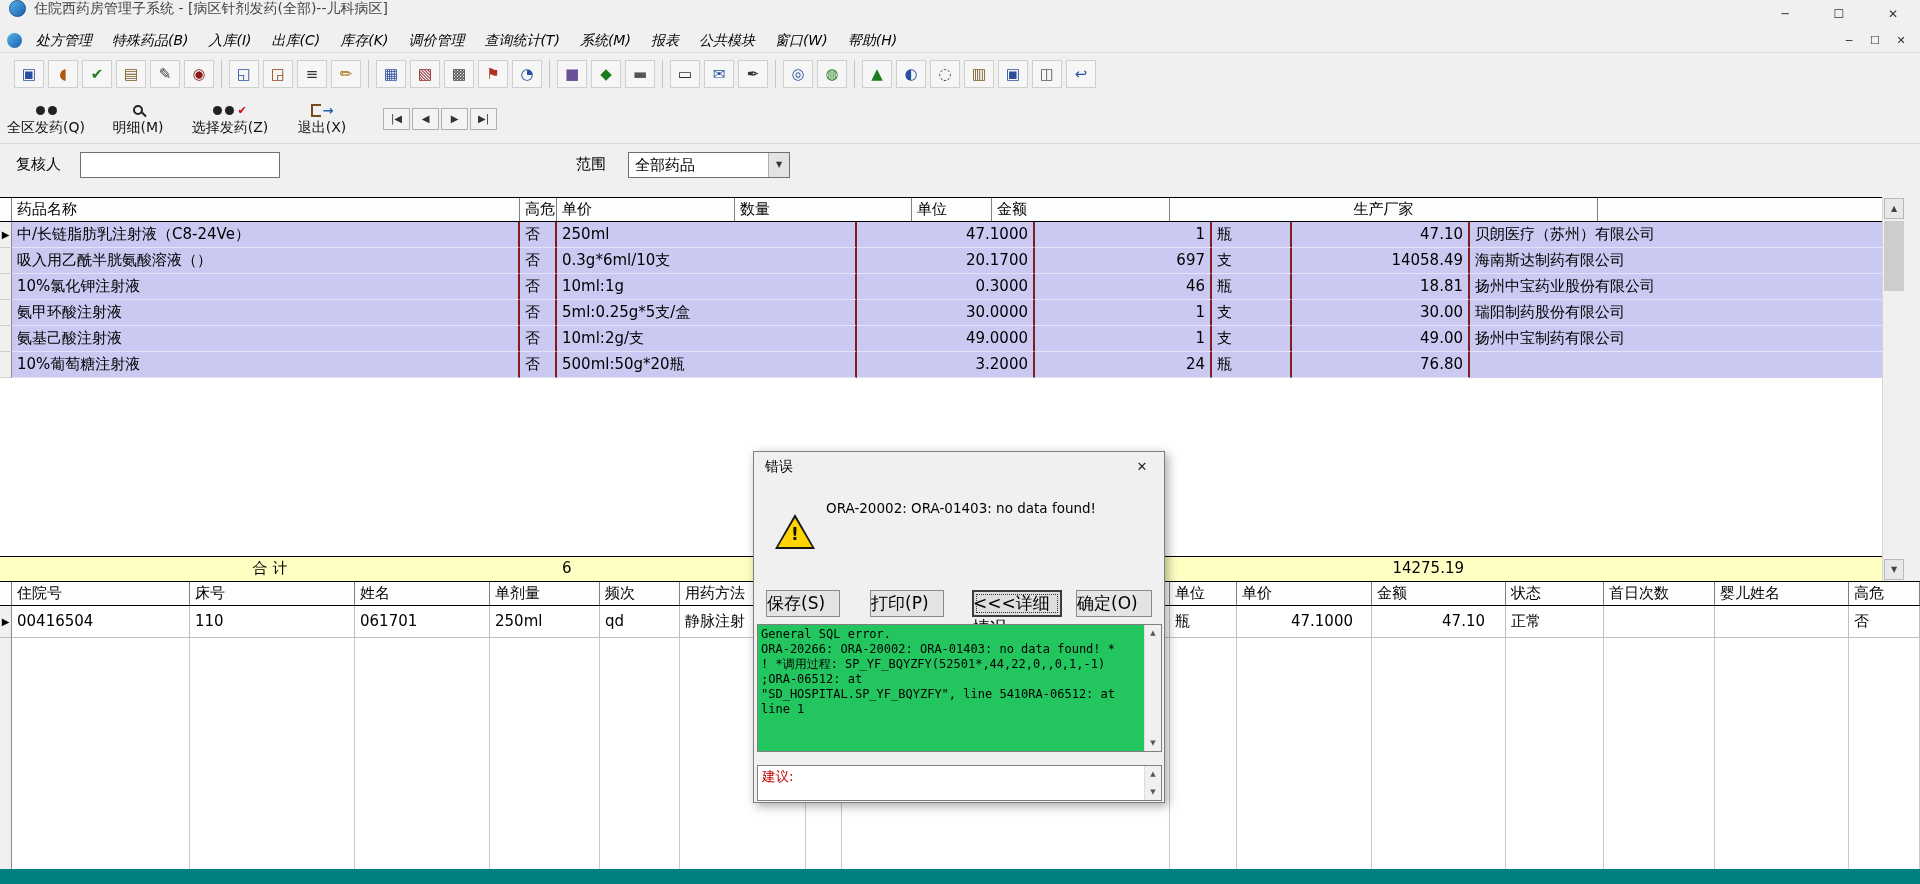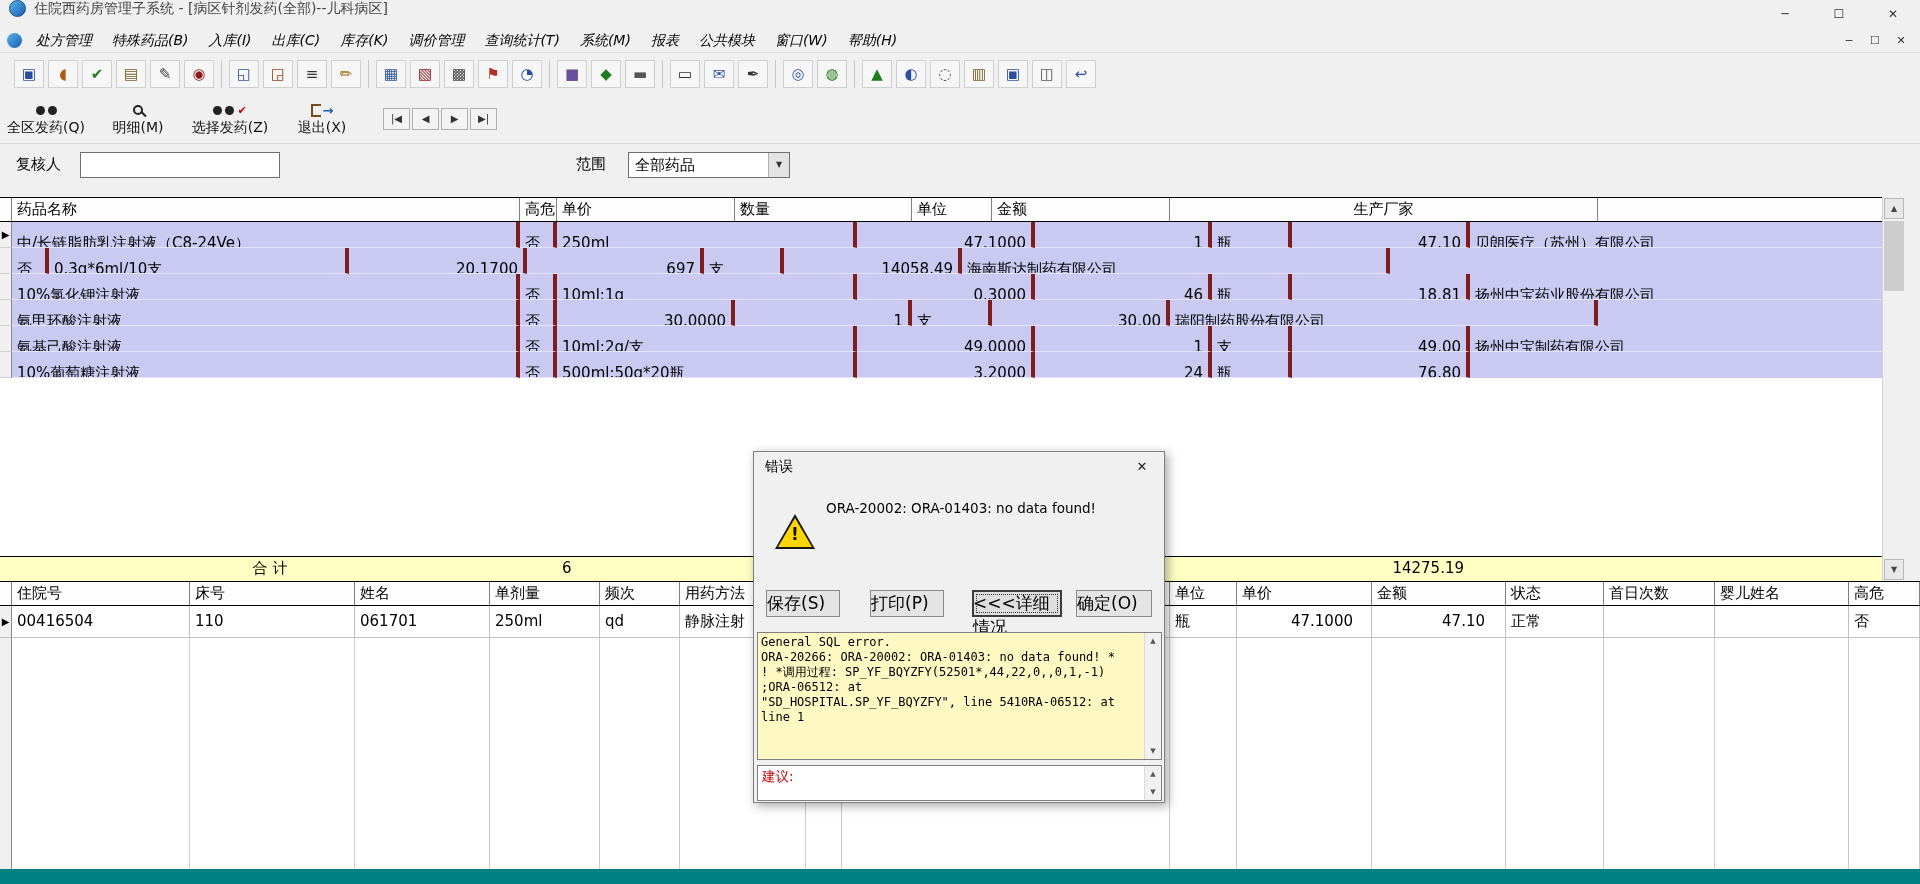--- a/index.html
+++ b/index.html
@@ -44,21 +44,21 @@
   #reviewer-input { position:absolute; left:80px; top:8px; width:200px; height:26px; background:#fff; border:1px solid #707070; font-size:14px; padding:0 4px; font-family:inherit; }
   .selbox { position:absolute; left:628px; top:8px; width:162px; height:26px; background:#fff; border:1px solid #707070; }
   .selbox .val { position:absolute; left:6px; top:3px; font-size:15px; }
   .selbox .arrow { position:absolute; right:0; top:0; width:21px; height:24px; background:#e3e3e3; border-left:1px solid #b0b0b0; text-align:center; line-height:24px; font-size:8px; color:#333; }
 
   
   #maintable { position:absolute; left:0; top:185px; width:1904px; height:386px; background:#fff;margin-top:12px; }
   .mhead { display:flex; height:25px; background:#fdfdfd; border-top:1px solid #000; border-bottom:1px solid #000; font-size:15px; }
   .hc { border-right:1px solid #808080; padding:1px 5px; line-height:21px; white-space:nowrap; overflow:hidden; }
   .mrow { display:flex; height:26px; background:#c9c9f2; font-size:15px; }
-  .rc { border-right:4px solid #7f1d1d; border-bottom:1px solid #e4e4f9; padding:10px 5px; line-height:22px; white-space:nowrap; overflow:hidden; }
+  .rc { border-right:2px solid #7f1d1d; border-bottom:1px solid #e4e4f9; padding:1px 5px; line-height:22px; white-space:nowrap; overflow:hidden; }
   .mkc { background:#f0f0f0; border-right:1px solid #8a8a8a; border-bottom:1px solid #d0d0d0; padding:0; text-align:center; font-size:10px; line-height:25px; color:#000; }
   .num { text-align:right; }
   .ctr { text-align:center; }
   .m-mk{width:12px;} .m-name{width:508px;} .m-risk{width:37px;} .m-spec{width:300px;}
   .m-price{width:178px;} .m-qty{width:177px;} .m-unit{width:80px;} .m-amt{width:178px;} .m-mfr{width:428px;}
   #sumrow { position:absolute; left:0; top:359px; width:1898px; height:27px; background:#ffffc4; border-top:1px solid #000; border-bottom:1px solid #000; font-size:15px; }
   #sumrow span { position:absolute; top:2px; }
   #mscroll { position:absolute; right:0; top:0; width:22px; height:386px; background:#f0f0f0; border-left:1px solid #d4d4d4; }
   .sbtn { position:absolute; left:1px; width:20px; height:21px; background:#e8e8e8; border:1px solid #b8b8b8; text-align:center; line-height:19px; font-size:8px; color:#444; }
   .sthumb { position:absolute; left:1px; top:24px; width:20px; height:70px; background:#cdcdcd; }
@@ -81,21 +81,21 @@
   #dialog { position:absolute; left:753px; top:451px; width:412px; height:352px; background:#f0f0f0; border:1px solid #808080; box-shadow:3px 3px 10px rgba(0,0,0,.35); z-index:10; }
   .dtitle { position:absolute; left:0; top:0; width:100%; height:30px; font-size:14px; }
   .dtitle .txt { position:absolute; left:11px; top:6px; }
   .dclose { position:absolute; right:0; top:0; width:44px; height:30px; text-align:center; line-height:30px; font-size:13px; color:#222; }
   .warn { position:absolute; left:21px; top:62px; width:0; height:0; border-left:20px solid transparent; border-right:20px solid transparent; border-bottom:35px solid #151515; }
   .warn::after { content:''; position:absolute; left:-17px; top:4px; border-left:17px solid transparent; border-right:17px solid transparent; border-bottom:29px solid #ffd400; }
   .warnex { position:absolute; left:33px; top:72px; width:16px; text-align:center; font-weight:bold; font-size:17px; color:#111; z-index:11; }
   .dmsg { position:absolute; left:72px; top:48px; font-size:13.5px; white-space:nowrap; }
   .dbtn { position:absolute; top:138px; height:27px; background:#e4e4e4; border:1px solid #8a8a8a; font-size:17px; text-align:left; line-height:24px; }
   .dbtn-focus { border:1px solid #3c3c3c; box-shadow:inset 0 0 0 1px #3c3c3c; outline:1px dotted #333; outline-offset:-5px; background:#dedede; }
-  .ddetail { position:absolute; left:3px; top:180px; width:405px; height:128px; background:#fef9c3; border:1px solid #7f7f7f; }
+  .ddetail { position:absolute; left:3px; top:172px; width:405px; height:128px; background:#22c55e; border:1px solid #7f7f7f; }
   .ddetail .txt { position:absolute; left:3px; top:2px; right:19px; bottom:2px; font-family:"DejaVu Sans Mono","Liberation Mono",monospace; font-size:12px; line-height:15px; white-space:pre-wrap; overflow:hidden; }
   .vsb { position:absolute; right:0; top:0; bottom:0; width:17px; background:#f0f0f0; border-left:1px solid #dcdcdc; }
   .vsb .up,.vsb .down { position:absolute; left:0; width:16px; height:16px; text-align:center; line-height:16px; font-size:7px; color:#555; background:#f0f0f0; }
   .vsb .up { top:0; } .vsb .down { bottom:0; }
   .dsugg { position:absolute; left:3px; top:313px; width:405px; height:36px; background:#fff; border:1px solid #7f7f7f; }
   .dsugg .lbl { position:absolute; left:4px; top:2px; color:#c00000; font-size:13.5px; }
 </style>
 </head>
 <body>
 
@@ -232,20 +232,21 @@
     <div class="rc m-risk">否</div>
     <div class="rc m-spec">250ml</div>
     <div class="rc m-price num">47.1000</div>
     <div class="rc m-qty num">1</div>
     <div class="rc m-unit">瓶</div>
     <div class="rc m-amt num">47.10</div>
     <div class="rc m-mfr">贝朗医疗（苏州）有限公司</div>
   </div>
   <div class="mrow">
     <div class="mkc m-mk"></div>
+    <div class="rc m-name">吸入用乙酰半胱氨酸溶液（）</div>
     <div class="rc m-risk">否</div>
     <div class="rc m-spec">0.3g*6ml/10支</div>
     <div class="rc m-price num">20.1700</div>
     <div class="rc m-qty num">697</div>
     <div class="rc m-unit">支</div>
     <div class="rc m-amt num">14058.49</div>
     <div class="rc m-mfr">海南斯达制药有限公司</div>
   </div>
   <div class="mrow">
     <div class="mkc m-mk"></div>
@@ -255,20 +256,21 @@
     <div class="rc m-price num">0.3000</div>
     <div class="rc m-qty num">46</div>
     <div class="rc m-unit">瓶</div>
     <div class="rc m-amt num">18.81</div>
     <div class="rc m-mfr">扬州中宝药业股份有限公司</div>
   </div>
   <div class="mrow">
     <div class="mkc m-mk"></div>
     <div class="rc m-name">氨甲环酸注射液</div>
     <div class="rc m-risk">否</div>
+    <div class="rc m-spec">5ml:0.25g*5支/盒</div>
     <div class="rc m-price num">30.0000</div>
     <div class="rc m-qty num">1</div>
     <div class="rc m-unit">支</div>
     <div class="rc m-amt num">30.00</div>
     <div class="rc m-mfr">瑞阳制药股份有限公司</div>
   </div>
   <div class="mrow">
     <div class="mkc m-mk"></div>
     <div class="rc m-name">氨基己酸注射液</div>
     <div class="rc m-risk">否</div>

